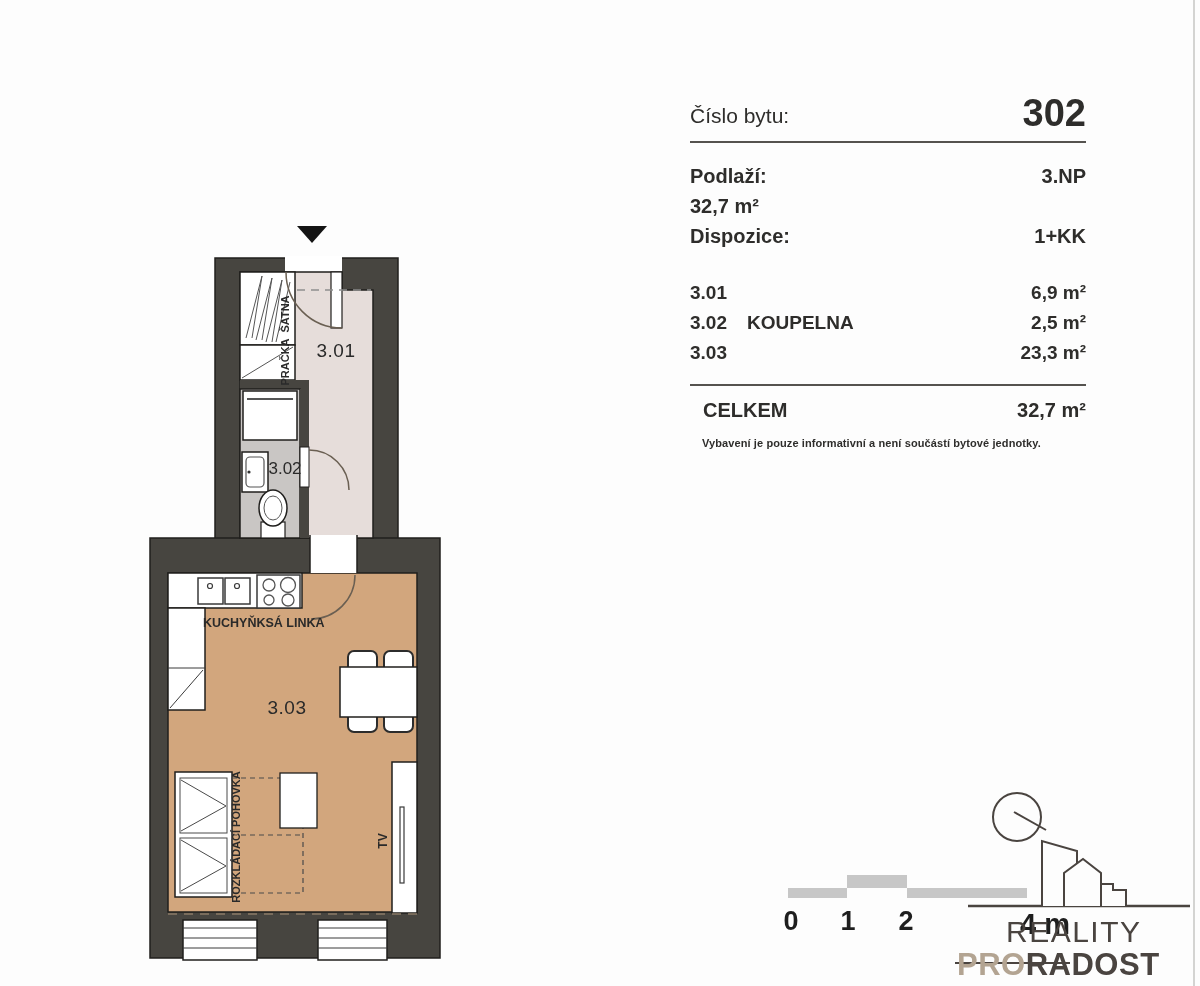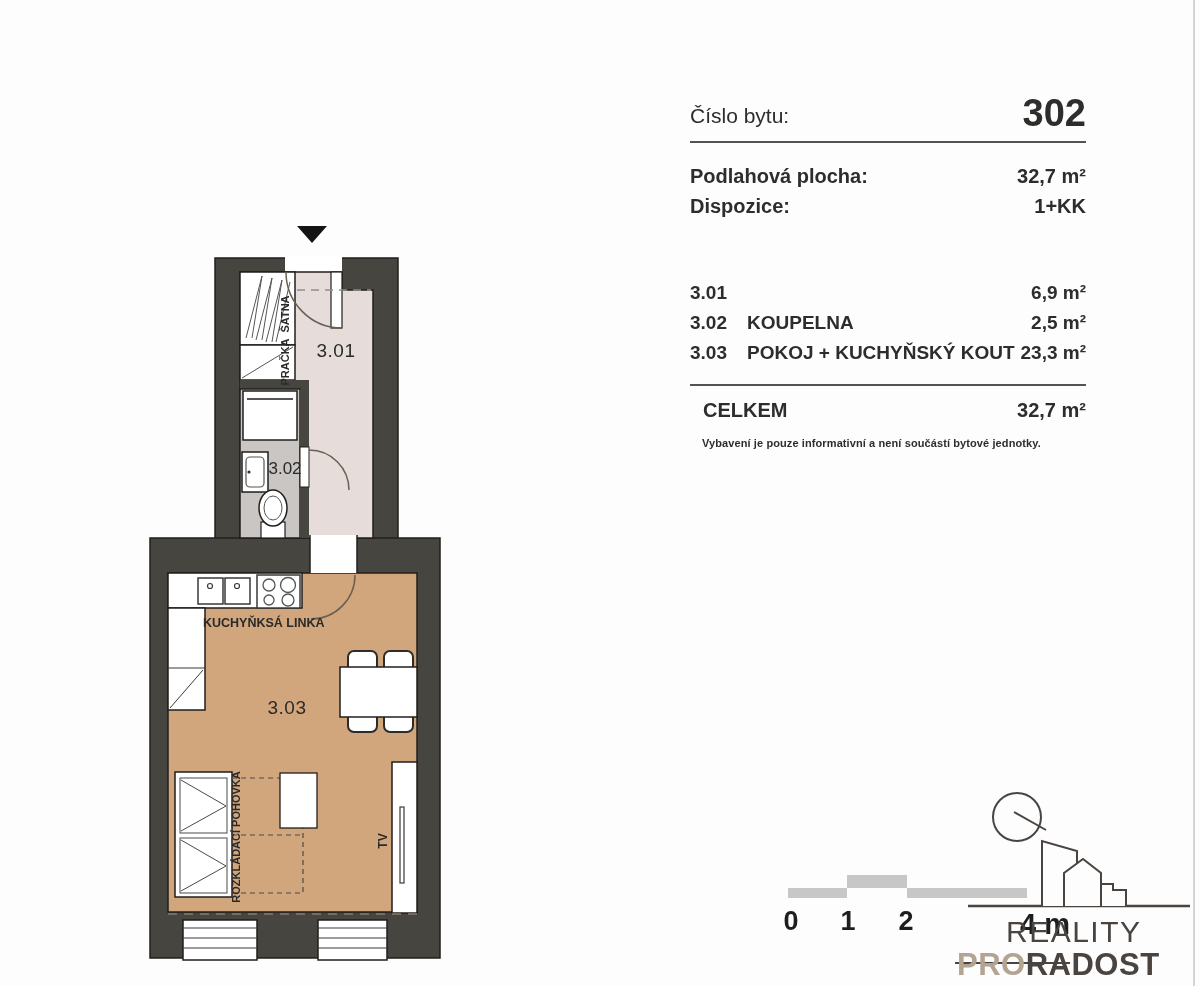--- a/index.html
+++ b/index.html
@@ -204,42 +204,44 @@
 
   <div class="panel">
     <div class="unit-row">
       <span class="unit-label">Číslo bytu:</span>
       <span class="unit-number">302</span>
     </div>
     <div class="divider div1"></div>
 
     <div class="info-rows">
       <div class="info-row">
-        <span>Podlahová plocha:</span>
+        <span>Podlaží:</span>
+        <span>3.NP</span>
+      </div>
+      <div class="info-row">
         <span>32,7 m²</span>
       </div>
       <div class="info-row">
         <span>Dispozice:</span>
         <span>1+KK</span>
       </div>
     </div>
 
     <div class="room-rows">
       <div class="room-row">
         <span>3.01</span>
         <span class="room-area">6,9 m²</span>
       </div>
       <div class="room-row">
         <span>3.02</span>
         <span>KOUPELNA</span>
         <span class="room-area">2,5 m²</span>
       </div>
       <div class="room-row">
         <span>3.03</span>
-        <span>POKOJ + KUCHYŇSKÝ KOUT</span>
         <span class="room-area">23,3 m²</span>
       </div>
     </div>
 
     <div class="divider div2"></div>
     <div class="total-row">
       <span>CELKEM</span>
       <span>32,7 m²</span>
     </div>
     <div class="note">Vybavení je pouze informativní a není součástí bytové jednotky.</div>

